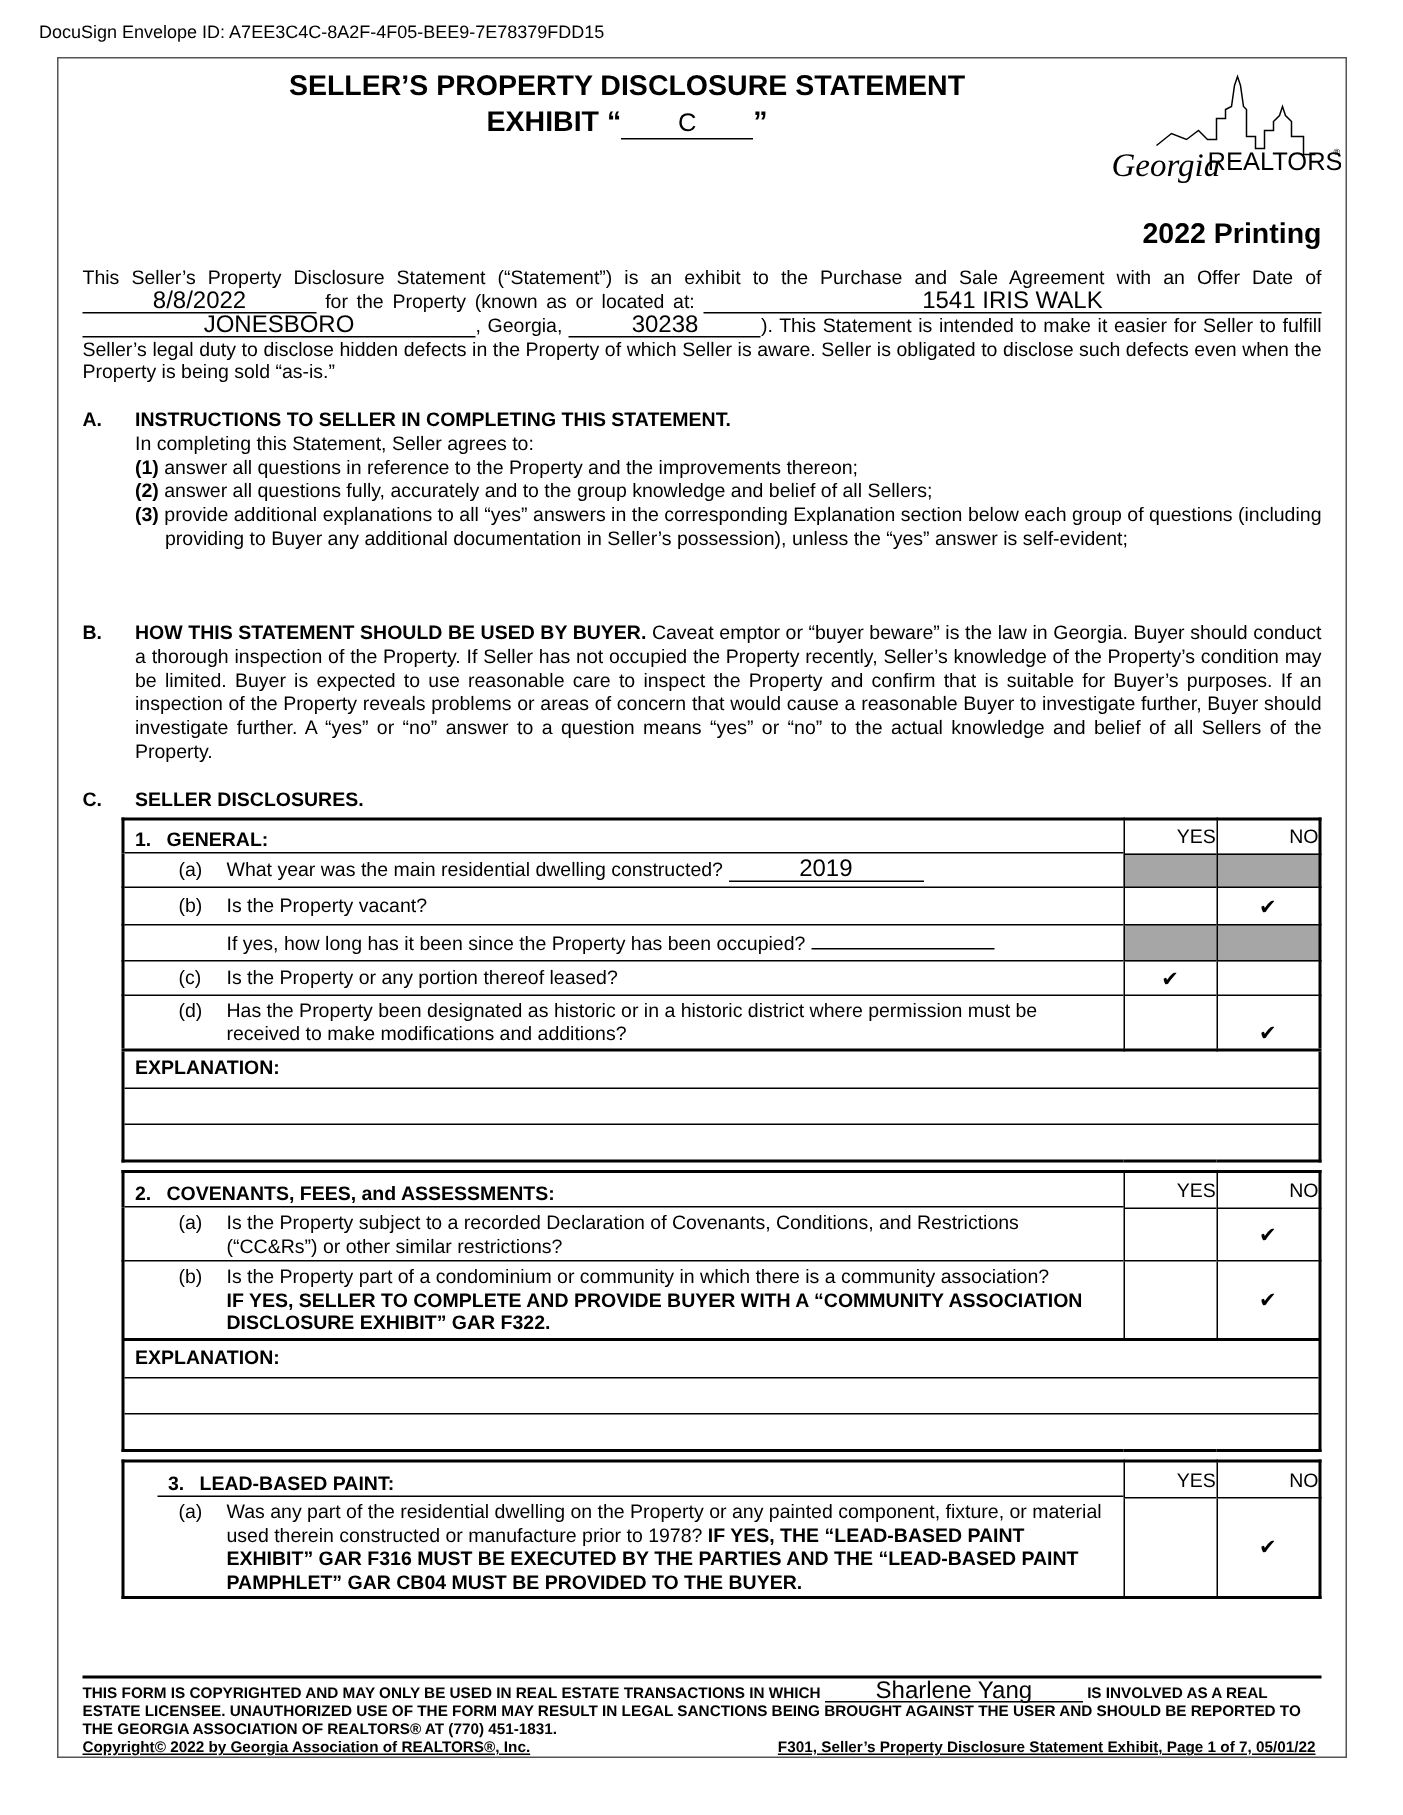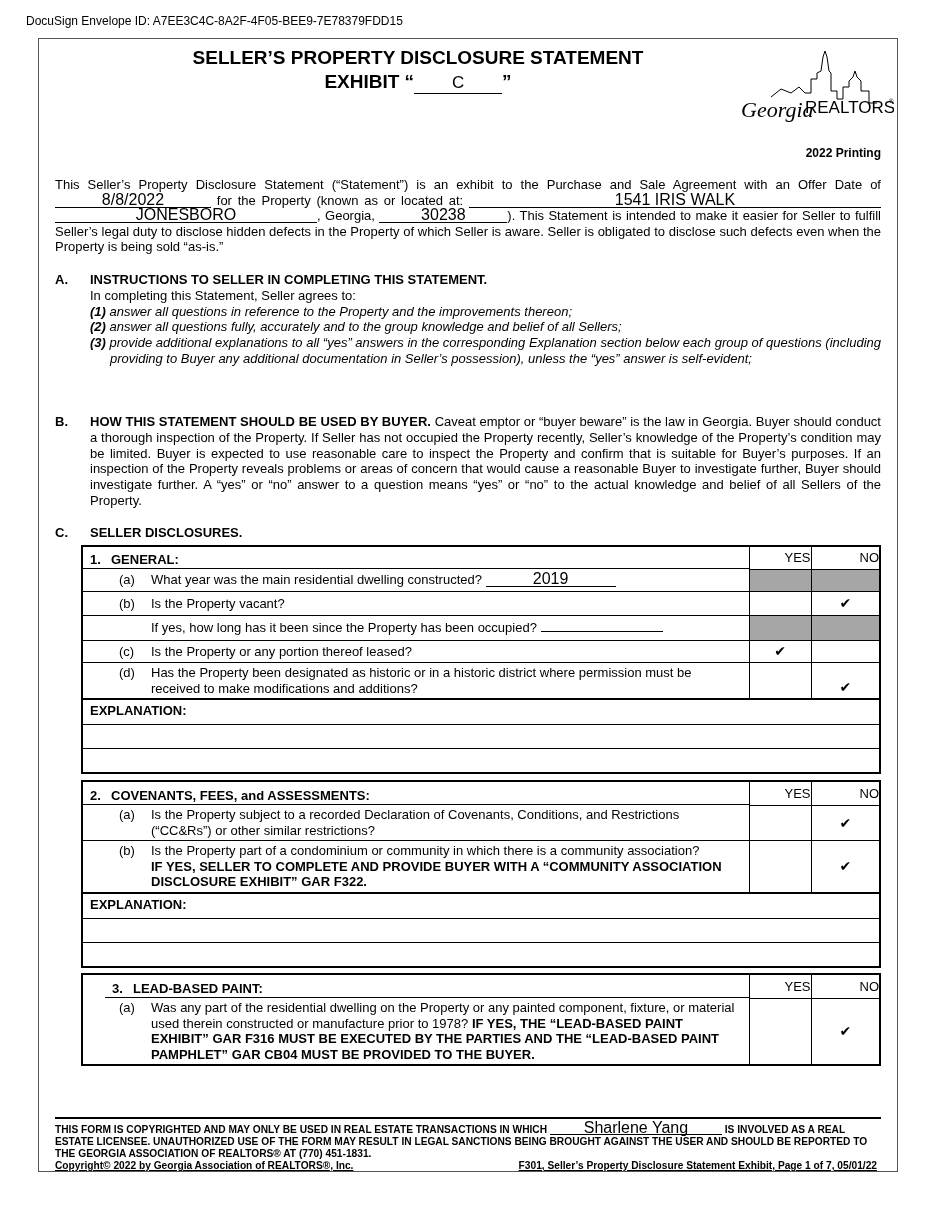--- a/index.html
+++ b/index.html
@@ -5,27 +5,27 @@
   * { box-sizing: border-box; margin: 0; padding: 0; }
   html, body { width: 935px; height: 1210px; background: #fff; }
   body { position: relative; font-family: "Liberation Sans", sans-serif; color: #000; overflow: hidden; }
   .envelope { position: absolute; left: 26px; top: 14px; font-size: 12px; }
   .page { position: absolute; left: 38px; top: 38px; width: 860px; height: 1134px; border: 1px solid #555; }
   .title { position: absolute; left: 0; width: 100%; text-align: center; font-weight: bold; font-size: 19px; }
   .title.t1 { top: 8px; left: -50px; }
   .title.t2 { top: 32px; left: -50px; }
   .exhibit-blank { display: inline-block; width: 88px; border-bottom: 1.5px solid #000; text-align: center; font-weight: normal; font-size: 17px; }
   .logo { position: absolute; left: 700px; top: 8px; width: 155px; height: 80px; }
-  .printing { position: absolute; right: 16px; top: 107px; font-weight: bold; font-size: 12px; }
+  .printing { position: absolute; right: 16px; top: 107px; font-weight: bold; font-size: 19px; }
   .para { position: absolute; left: 16px; width: 826px; font-size: 13px; line-height: 15.6px; text-align: justify; }
   .fill { display: inline-block; border-bottom: 1px solid #000; text-align: center; font-size: 16px; line-height: 14px; vertical-align: baseline; }
   .sec-letter { position: absolute; left: 16px; font-weight: bold; font-size: 13px; }
   .sec-body { position: absolute; left: 51px; width: 791px; font-size: 13px; line-height: 15.8px; text-align: justify; }
   .sec-body b { font-weight: bold; }
-  .li { padding-left: 20px; text-indent: -20px; font-style: italic; }
+  .li { padding-left: 20px; text-indent: -20px; }
   table.q { position: absolute; left: 42px; width: 800px; border-collapse: collapse; font-size: 13px; border: 2px solid #000; }
   table.q td { border-top: 1px solid #000; padding: 0; vertical-align: middle; }
   table.q td.yn { width: 62px; border-left: 1px solid #000; text-align: center; }
   table.q td.yn.no { width: 69px; }
   table.q td.hd { font-weight: normal; text-align: right; height: 22px; }
   table.q td.shade { background: #a6a6a6; }
   .qnum { display: inline-block; width: 28px; padding-left: 7px; font-weight: bold; }
   .qhead { font-weight: bold; border-bottom: 1px solid #000; }
   .qsub { display: flex; align-items: flex-start; padding: 2px 0 2px 8px; line-height: 15.5px; }
   .qsub .lbl { width: 32px; flex-shrink: 0; }

